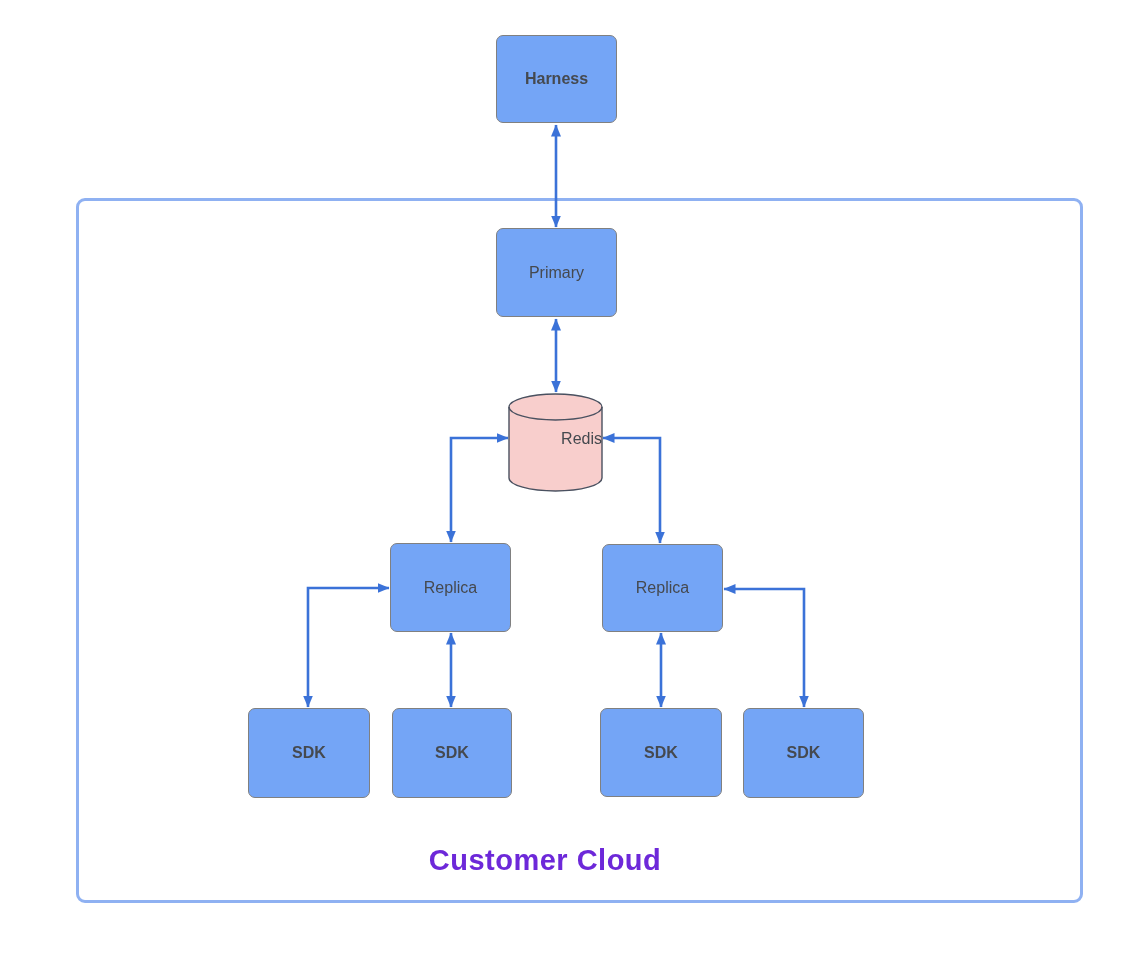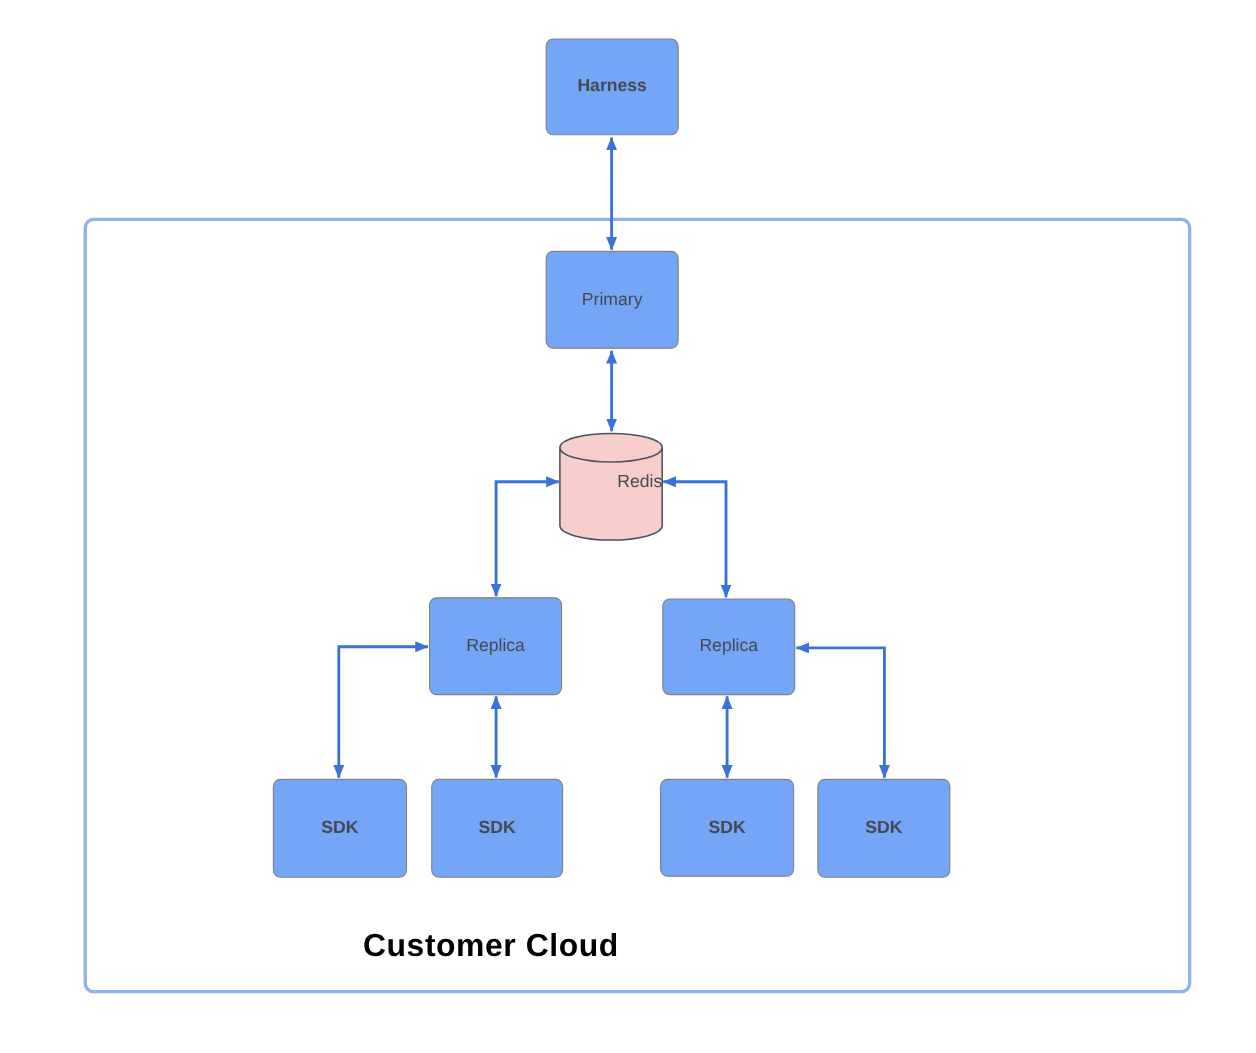--- a/index.html
+++ b/index.html
@@ -29,22 +29,22 @@
     font-size:16px;
     box-sizing:border-box;
   }
   .node.bold{font-weight:bold;}
   .cyl-label{
     position:absolute;left:509px;top:430px;width:93px;
     text-align:right;color:#45494f;font-size:16px;
   }
   .title{
     position:absolute;left:330px;top:844px;width:430px;
-    text-align:left;
-    font-size:29px;font-weight:bold;color:#000000;
+    text-align:center;
+    font-size:29px;font-weight:bold;color:#6d28d9;
     letter-spacing:0.5px;
   }
   
   .n-harness{left:496px;top:35px;width:121px;height:88px;}
   .n-primary{left:496px;top:228px;width:121px;height:89px;}
   .n-replica-left{left:390px;top:543px;width:121px;height:89px;}
   .n-replica-right{left:602px;top:544px;width:121px;height:88px;}
   .n-sdk1{left:248px;top:708px;width:122px;height:90px;}
   .n-sdk2{left:392px;top:708px;width:120px;height:90px;}
   .n-sdk3{left:600px;top:708px;width:122px;height:89px;}

